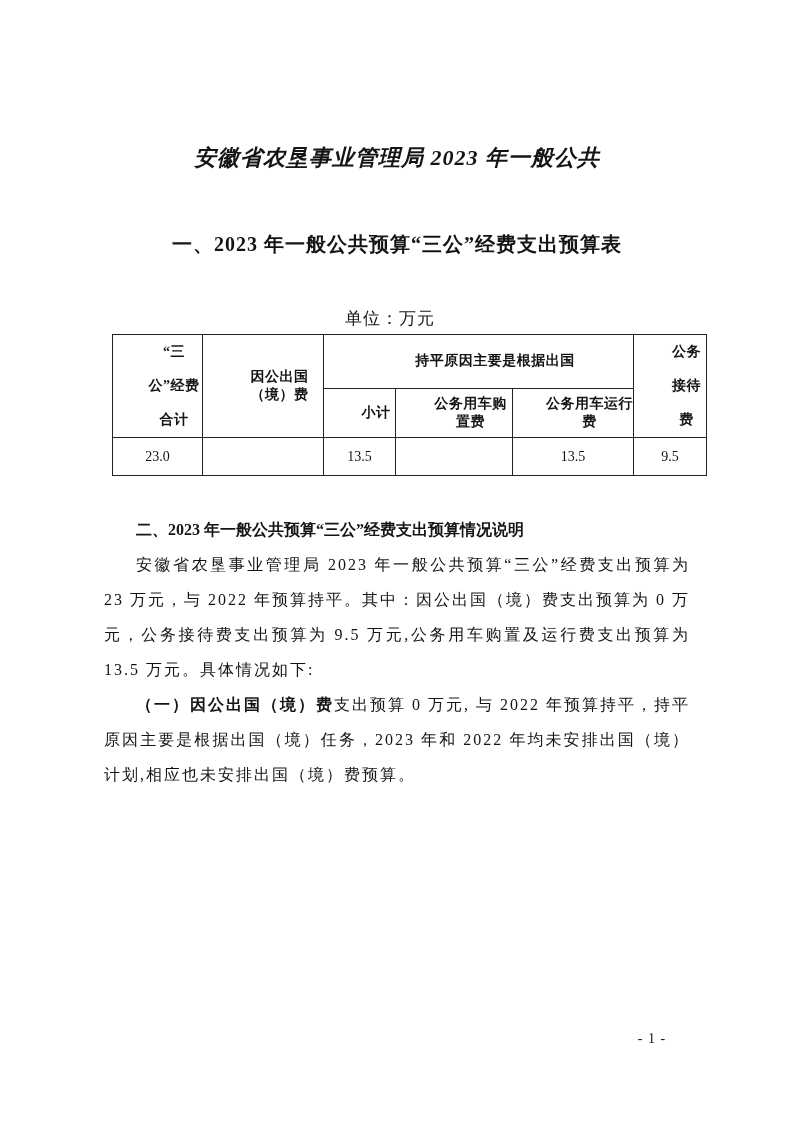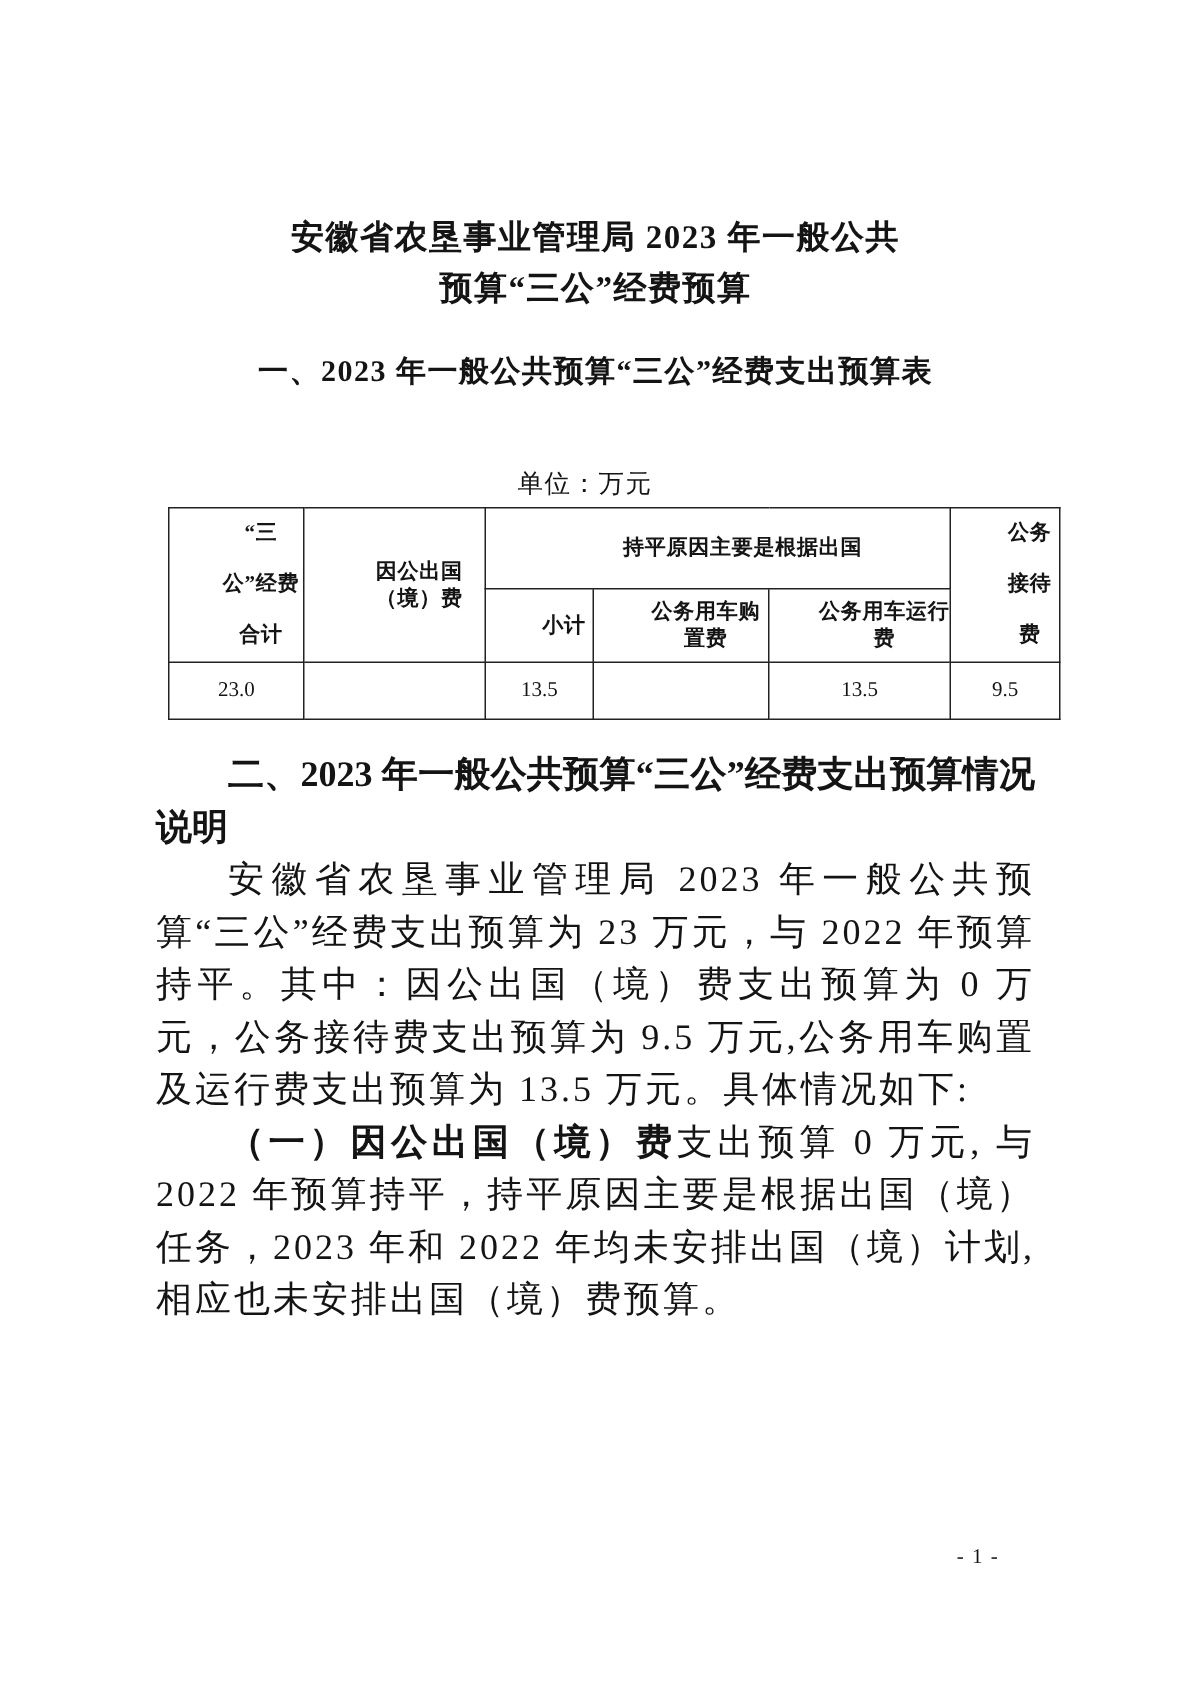--- a/index.html
+++ b/index.html
@@ -13,23 +13,24 @@
     font-family: "Liberation Serif", "DejaVu Serif", serif;
     padding: 141px 104px 0 104px;
     overflow: hidden;
   }
   .doc-title {
     font-size: 22px;
     font-weight: bold;
     line-height: 34px;
     text-align: center;
     letter-spacing: 1px;
+    font-style: italic;
   }
   .sec1-heading {
-    margin-top: 26px;
+    margin-top: 56px;
     font-size: 20px;
     font-weight: bold;
     line-height: 27px;
     text-align: center;
     letter-spacing: 1px;
   }
   .unit-row {
     margin-top: 50px;
     margin-left: 8px;
     width: 594px;
@@ -53,22 +54,22 @@
     padding: 0;
     font-size: 14px;
   }
   .budget-table th { font-weight: bold; letter-spacing: 0.5px; padding-left: 33px; }
   .budget-table td { font-weight: normal; }
   tr.hr1 { height: 40px; }
   tr.hr2 { height: 37px; }
   tr.dr  { height: 38px; }
   .hl { display: block; line-height: 34px; }
   .body-text {
-    margin-top: 20px;
-    font-size: 24px;
+    margin-top: 36px;
+    font-size: 16px;
     line-height: 35px;
     text-align: justify;
   }
   .body-text p {
     text-indent: 2em;
     letter-spacing: 2px;
   }
   .sec2-heading {
     font-weight: bold;
     letter-spacing: 0 !important;
@@ -84,21 +85,20 @@
     letter-spacing: 1px;
   }
 </style>
 </head>
 <body>
 
 <div class="page">
 
   <div class="doc-title">
     <div>安徽省农垦事业管理局 2023 年一般公共</div>
-    <div>预算“三公”经费预算</div>
   </div>
 
   <div class="sec1-heading">一、2023 年一般公共预算“三公”经费支出预算表</div>
 
   <div class="unit-row">单位：万元</div>
 
   <table class="budget-table">
     <colgroup>
       <col style="width:90px">
       <col style="width:121px">

